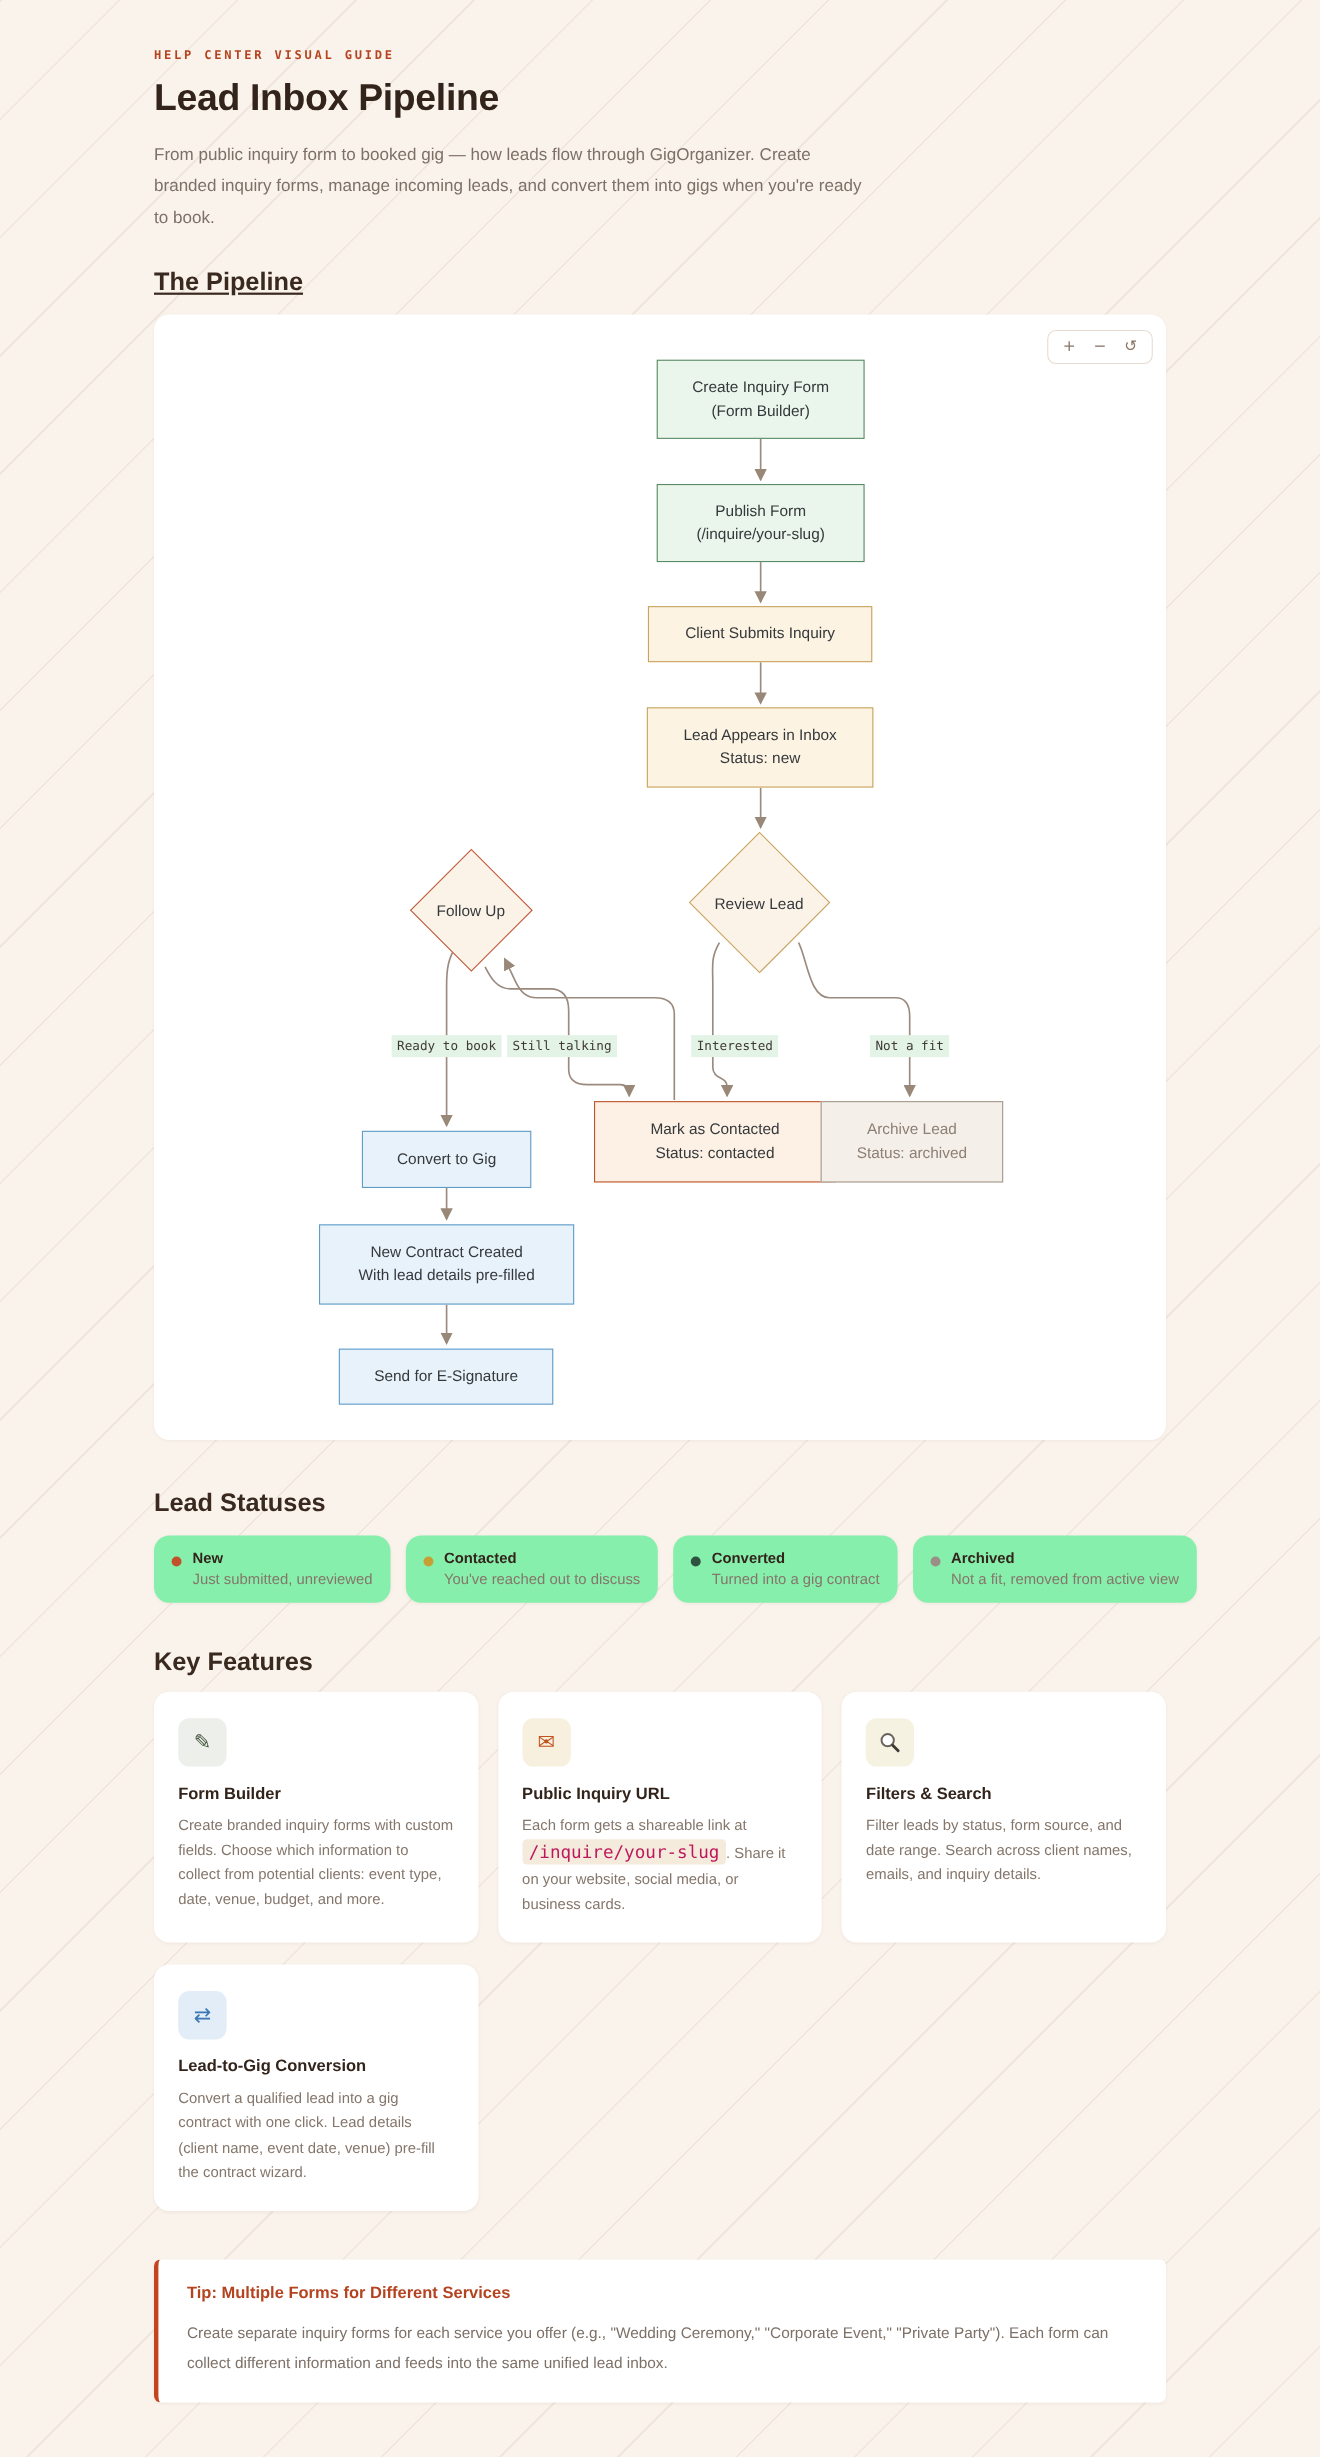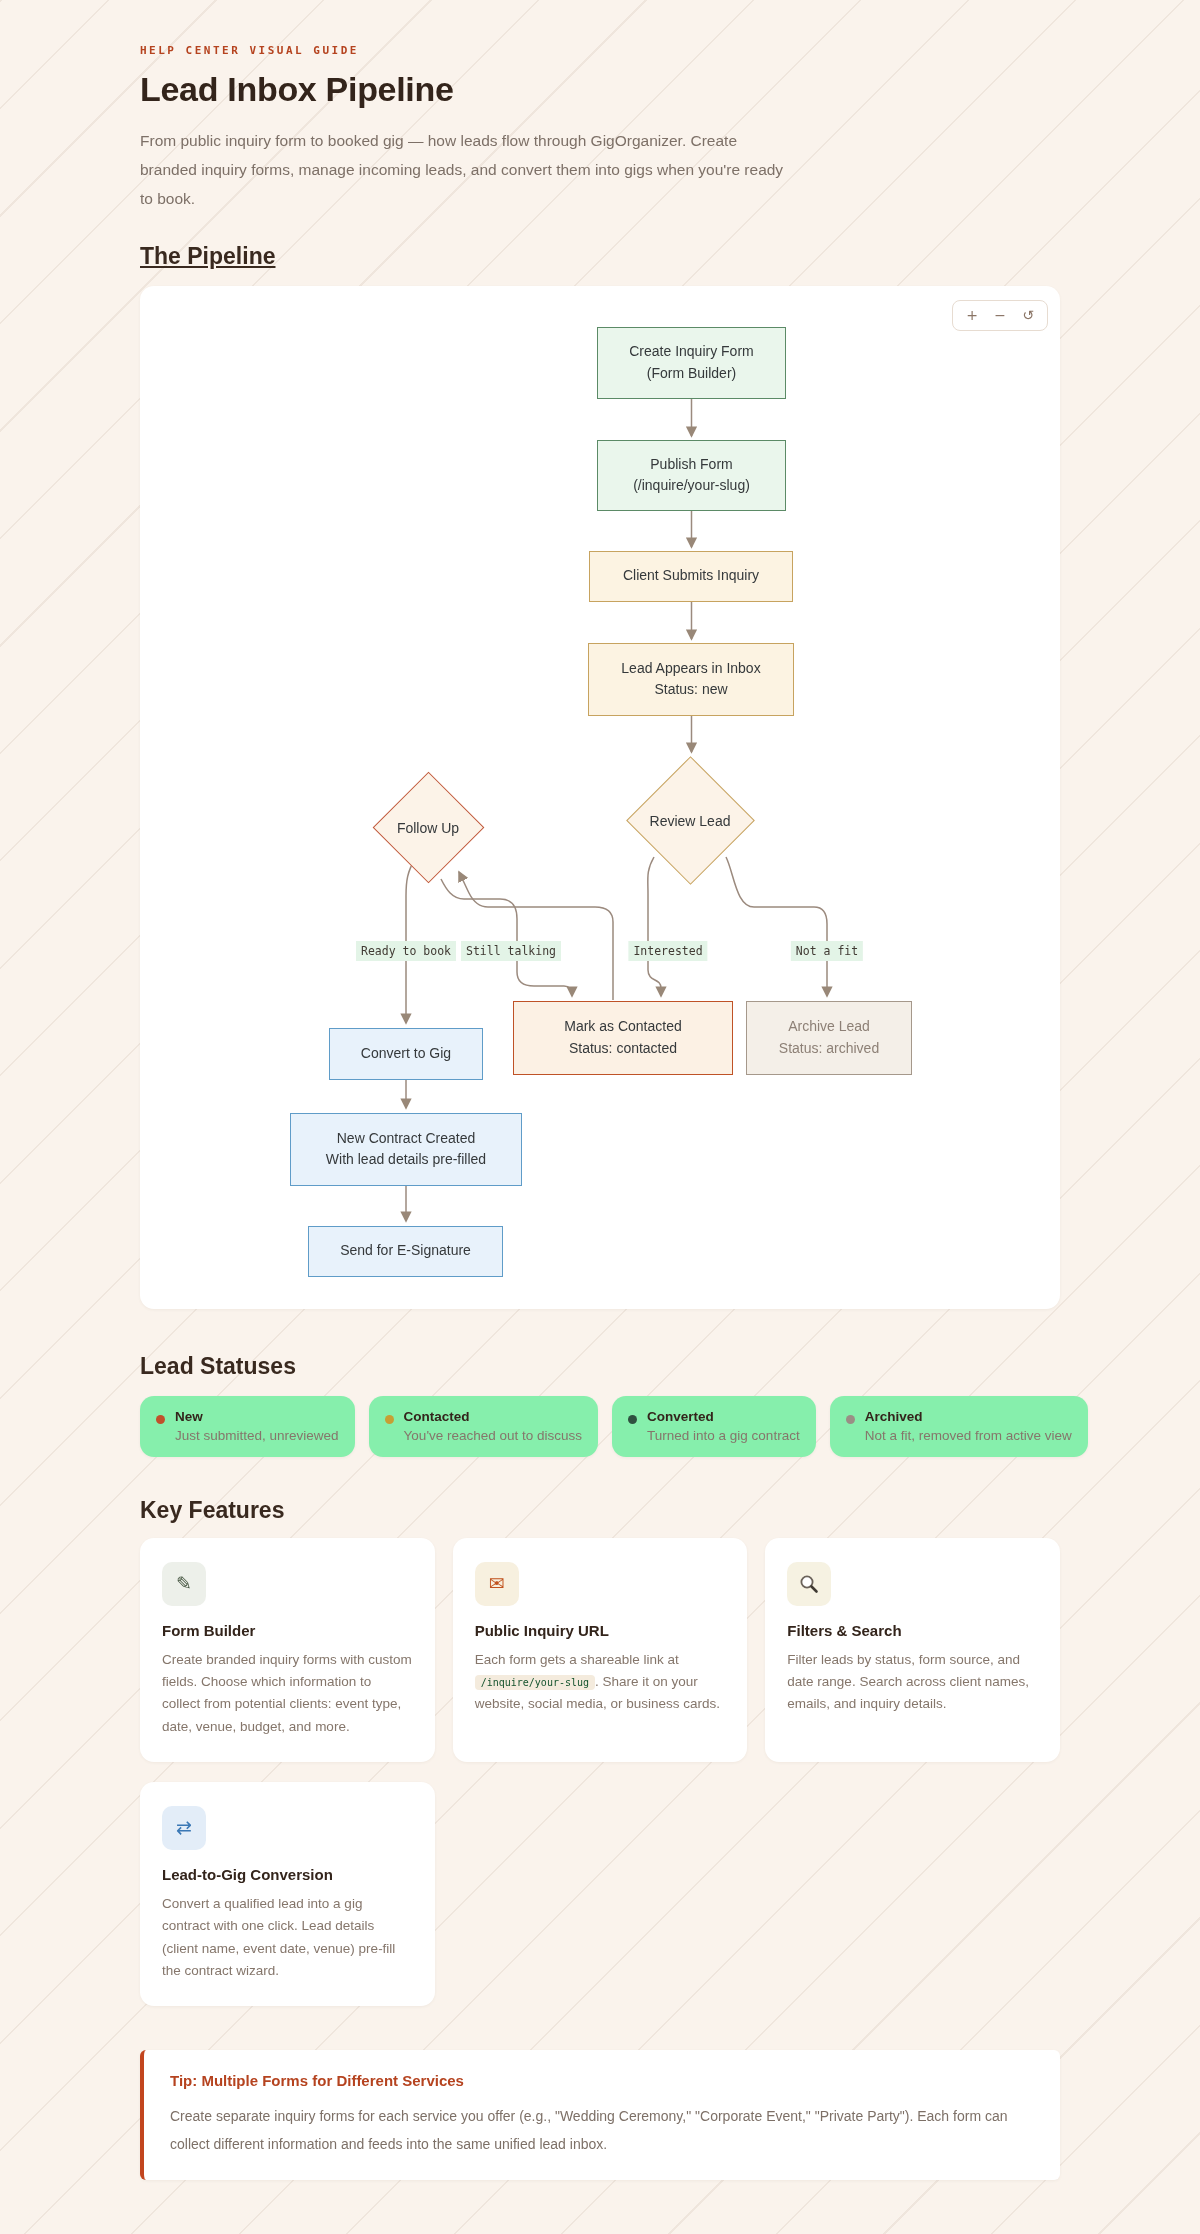--- a/index.html
+++ b/index.html
@@ -96,22 +96,22 @@
     display:flex; align-items:center; justify-content:center;
     font-size:19px; margin-bottom:16px;
   }
   .tile-sage { background:#edf0ea; color:#44543f; }
   .tile-cream{ background:#f7f0df; color:#c1531f; }
   .tile-sand { background:#f6f2e2; color:#3f3a33; }
   .tile-blue { background:#e3edf8; color:#3a78b5; }
   .feature-title{ font-size:15px; font-weight:700; color:#33241b; }
   .feature-desc{ margin-top:10px; font-size:13.5px; line-height:1.65; color:#85766b; }
   .code-chip{
-    font-family:"DejaVu Sans Mono", monospace; font-size:10px;
-    background:#f4ebdd; color:#14532d; padding:2px 6px; border-radius:4px;
+    font-family:"DejaVu Sans Mono", monospace; font-size:16px;
+    background:#f4ebdd; color:#be185d; padding:2px 6px; border-radius:4px;
   }
 
   
   .tip-card{
     margin-top:44px; background:#fff; border-left:4px solid #c2451e;
     border-radius:6px; padding:22px 26px;
     box-shadow:0 1px 3px rgba(90,70,50,0.06);
   }
   .tip-title{ font-size:15px; font-weight:700; color:#b5431f; }
   .tip-body{ margin-top:13px; font-size:14px; line-height:28px; color:#7d7067; max-width:880px; }
@@ -182,21 +182,21 @@
       </div>
 
       <div class="edge-label" style="left:266px; top:655px;">Ready to book</div>
       <div class="edge-label" style="left:371px; top:655px;">Still talking</div>
       <div class="edge-label" style="left:528px; top:655px;">Interested</div>
       <div class="edge-label" style="left:687px; top:655px;">Not a fit</div>
 
       <div class="node n-blue" style="left:189px; top:742px; width:154px; height:52px;">
         <span>Convert to Gig</span>
       </div>
-      <div class="node n-orange" style="left:373px; top:715px; width:220px; height:74px;">
+      <div class="node n-orange" style="left:400px; top:715px; width:220px; height:74px;">
         <span>Mark as Contacted</span>
         <span>Status: contacted</span>
       </div>
       <div class="node n-gray" style="left:606px; top:715px; width:166px; height:74px;">
         <span>Archive Lead</span>
         <span>Status: archived</span>
       </div>
       <div class="node n-blue" style="left:150px; top:827px; width:232px; height:73px;">
         <span>New Contract Created</span>
         <span>With lead details pre-filled</span>

